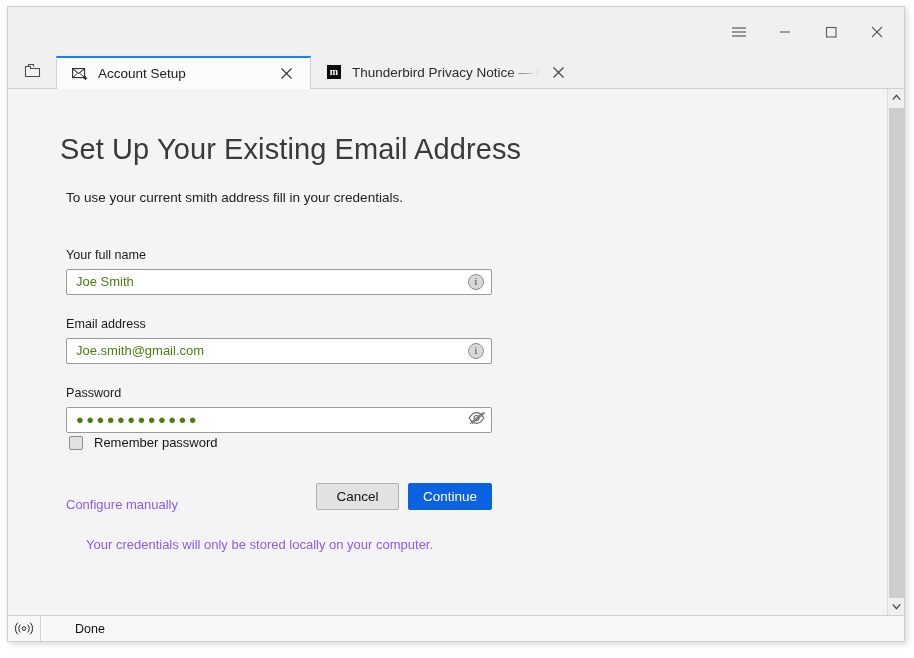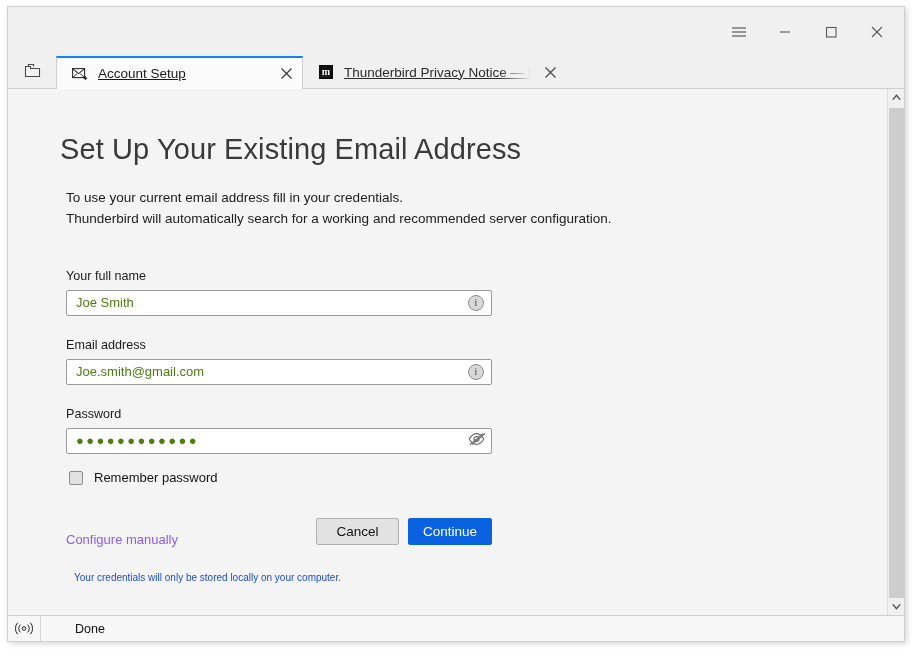--- a/index.html
+++ b/index.html
@@ -73,24 +73,23 @@
     position: relative;
     z-index: 2;
   }
   .tab {
     height: 32px;
     display: flex;
     align-items: center;
     box-sizing: border-box;
     position: relative;
     z-index: 2;
-    padding: 0 4px 0 14px;
+    padding: 0 12px 0 14px;
     font-size: 13.5px;
     color: #1a1a1a;
-    text-decoration: underline;
   }
   .tab.active {
     background: #fbfbfb;
     border-left: 1px solid #cfcfcf;
     border-right: 1px solid #cfcfcf;
     border-top: 2px solid #0a84ff;
     margin-bottom: -1px;
     height: 33px;
   }
   .tab.inactive {
@@ -222,21 +221,21 @@
     display: flex;
     align-items: center;
     justify-content: center;
     line-height: 1;
   }
   .field-gap { height: 22px; }
 
   .check-row {
     display: flex;
     align-items: flex-end;
-    margin-top: 16px;
+    margin-top: 2px;
   }
   .checkbox {
     width: 14px; height: 14px;
     background: #e1e1e1;
     border: 1px solid #8d8d8d;
     border-radius: 2px;
     box-sizing: border-box;
     margin-left: 3px;
   }
   .check-label {
@@ -280,23 +279,23 @@
     min-width: 83px;
     padding: 0 14px;
     background: #0a62e0;
     border: 1px solid #0a62e0;
     color: #ffffff;
     margin-left: 9px;
     text-align: center;
   }
   .footnote {
     margin-top: 27px;
-    margin-left: 14px;
-    font-size: 10px;
-    color: #1d4ed8;
+    margin-left: 26px;
+    font-size: 13px;
+    color: #8b5cf6;
   }
 
   
   #scrollbar {
     width: 17px;
     flex: 0 0 auto;
     background: #f0f0f0;
     border-left: 1px solid #dedede;
     display: flex;
     flex-direction: column;
@@ -433,22 +432,21 @@
     </div>
   </div>
 
   <div id="content-wrap">
 
     <div id="page">
 
       <h1 id="heading">Set Up Your Existing Email Address</h1>
 
       <div class="intro">
-        <div>To use your current email address fill in your credentials.</div>
-        <div>Thunderbird will automatically search for a working and recommended server configuration.</div>
+        <div>To use your current smith address fill in your credentials.</div>
       </div>
 
       <div class="form">
 
         <div>
           <div class="field-label">Your full name</div>
           <div class="input-box">
             <span class="value" placeholder="Your full name">Joe Smith</span>
             <span class="adornment">
               <span class="info-circle">i</span>

